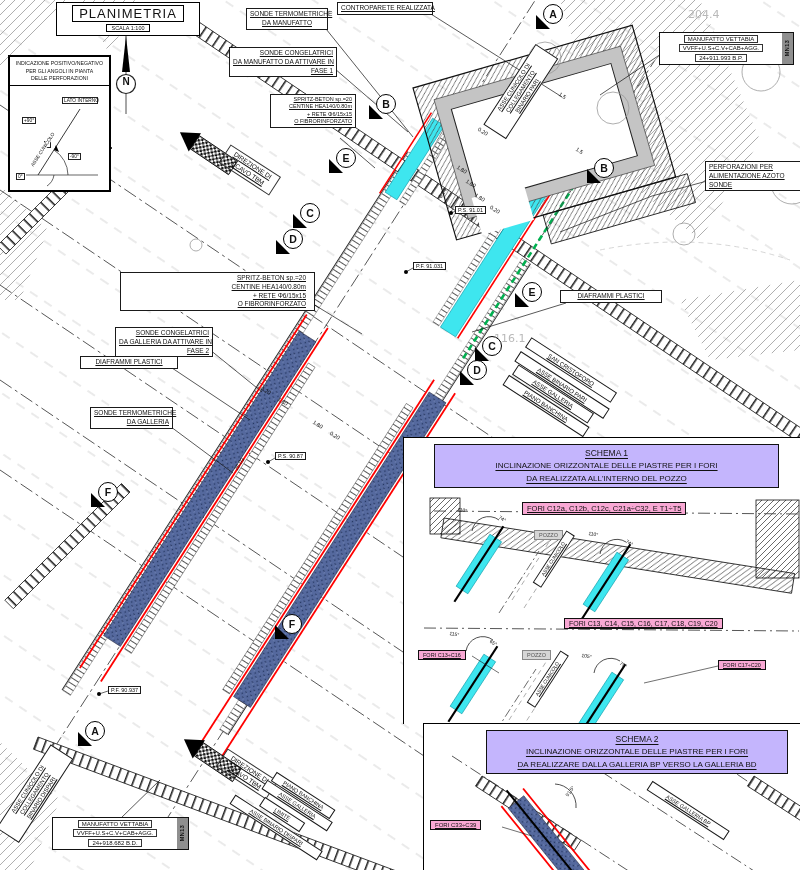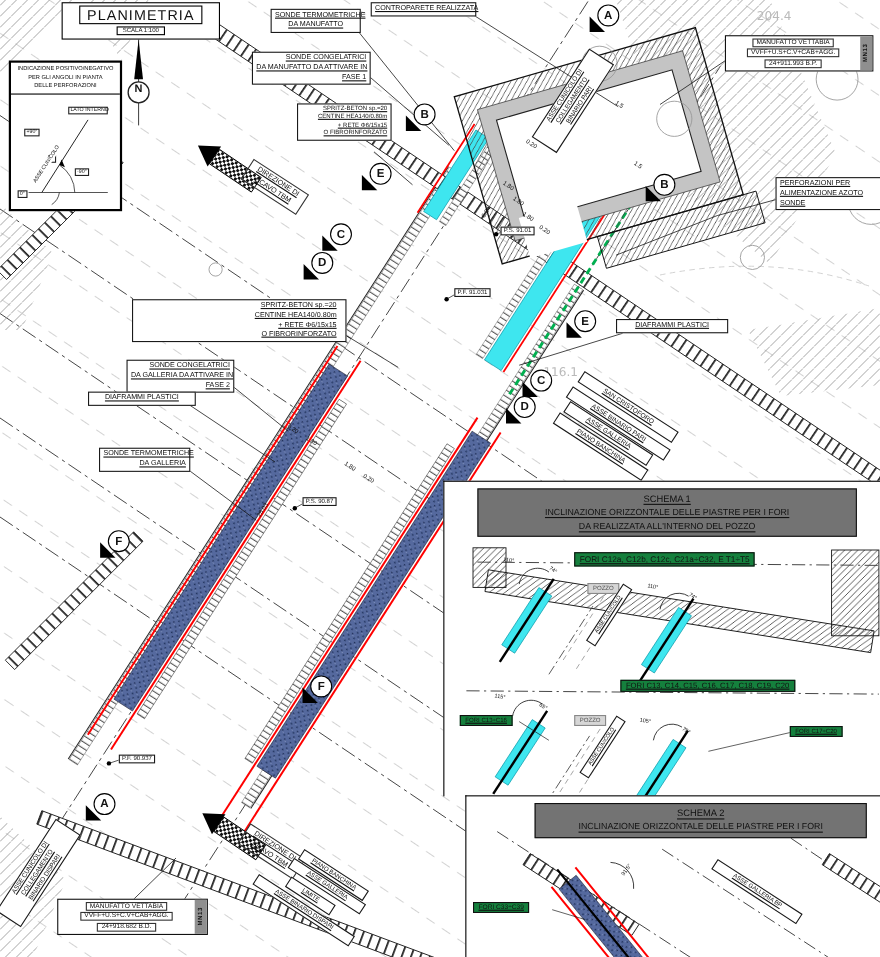--- a/index.html
+++ b/index.html
@@ -17,24 +17,24 @@
   .dim{position:absolute;font-size:5.5px;white-space:nowrap;z-index:4;transform-origin:left top;}
   .plbl{position:absolute;background:#fff;border:0.8px solid #1a1a1a;font-size:5.5px;padding:0 2px;
     white-space:nowrap;z-index:5;}
   .mk{position:absolute;width:20px;height:20px;z-index:6;}
   .mk .tri{position:absolute;left:-7px;bottom:-5px;width:0;height:0;
     border-bottom:14px solid #000;border-right:14px solid transparent;}
   .mk b{position:absolute;inset:0;border-radius:50%;background:#fff;border:1.6px solid #000;
     display:flex;align-items:center;justify-content:center;font-size:10.5px;font-weight:700;}
   .panel{position:absolute;background:#fff;border-left:1.6px solid #000;border-top:1.6px solid #000;z-index:8;}
   .panel svg{position:absolute;left:0;top:0;}
-  .ptitle{position:absolute;border:1.1px solid #111;background:#737373;text-align:center;
+  .ptitle{position:absolute;border:1.1px solid #111;background:#c4b5fd;text-align:center;
     font-size:8px;line-height:1.55;padding:2px 4px;z-index:5;}
   .ptitle div{text-decoration:underline;text-underline-offset:1.5px;}
-  .fbox{position:absolute;border:1.1px solid #111;background:#15803d;font-size:7.5px;
+  .fbox{position:absolute;border:1.1px solid #111;background:#f9a8d4;font-size:7.5px;
     padding:1px 4px;white-space:nowrap;z-index:5;text-decoration:underline;}
   .gray{color:#555;background:#d6d6d6;border-color:#888;text-decoration:none;}
   .manu{position:absolute;border:1.2px solid #111;background:#fff;display:flex;z-index:7;}
   .manu .col{display:flex;flex-direction:column;align-items:center;flex:1;padding:1px 0;}
   .mline{border:0.8px solid #333;margin:0.8px 2px;padding:0 3px;font-size:6px;white-space:nowrap;background:#fff;}
   .mtab{width:11px;background:#8f8f8f;display:flex;align-items:center;justify-content:center;}
   .mtab span{transform:rotate(-90deg);font-size:5.5px;font-weight:700;letter-spacing:0.5px;}
   .legendbox{position:absolute;left:8px;top:55px;width:99px;height:133px;background:#fff;
     border:2px solid #000;z-index:7;}
   .legendbox .tt{font-size:5.2px;text-align:center;line-height:1.45;padding-top:3px;
@@ -513,20 +513,21 @@
         <line x1="-6" y1="14" x2="135" y2="14" stroke="#f00" stroke-width="1.8"></line>
         <rect x="0" y="-10" width="125" height="20" fill="url(#stipple)" stroke="#223" stroke-width="0.5"></rect>
         <line x1="-15" y1="0" x2="138" y2="0" stroke="#000" stroke-width="2"></line>
       </g>
       <path d="M131,60 A22,22 0 0 1 152,84" stroke="#222" stroke-width="0.8" fill="none"></path>
       <line x1="78" y1="103" x2="108" y2="112" stroke="#111" stroke-width="0.6"></line>
     </svg>
     <div class="ptitle" style="left:62px;top:6px;width:292px;">
       <div style="font-size:8.5px;">SCHEMA 2</div>
       <div>INCLINAZIONE ORIZZONTALE DELLE PIASTRE PER I FORI</div>
+      <div>DA REALIZZARE DALLA GALLERIA BP VERSO LA GALLERIA BD</div>
     </div>
     <div class="fbox" style="left:6px;top:96px;font-size:6px;">FORI C33÷C39</div>
     <div class="lbl rot" style="left:218px;top:81px;width:84px;transform:rotate(33deg);font-size:5.5px;">
       <div>ASSE GALLERIA BP</div>
     </div>
     <div class="dim" style="left:140px;top:70px;transform:rotate(-55deg);font-size:5px;">91.5°</div>
   </div>
 
 </div>
 

